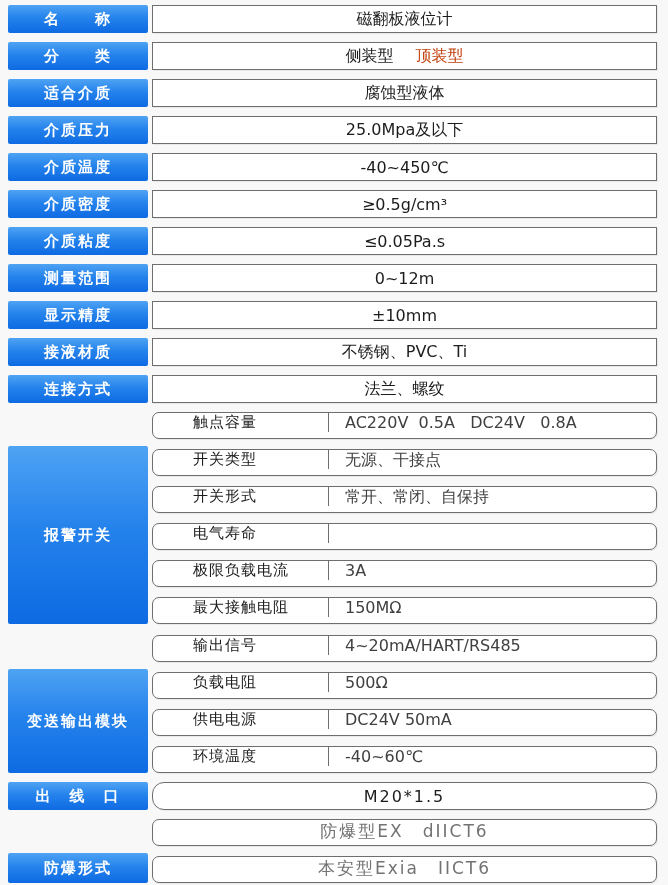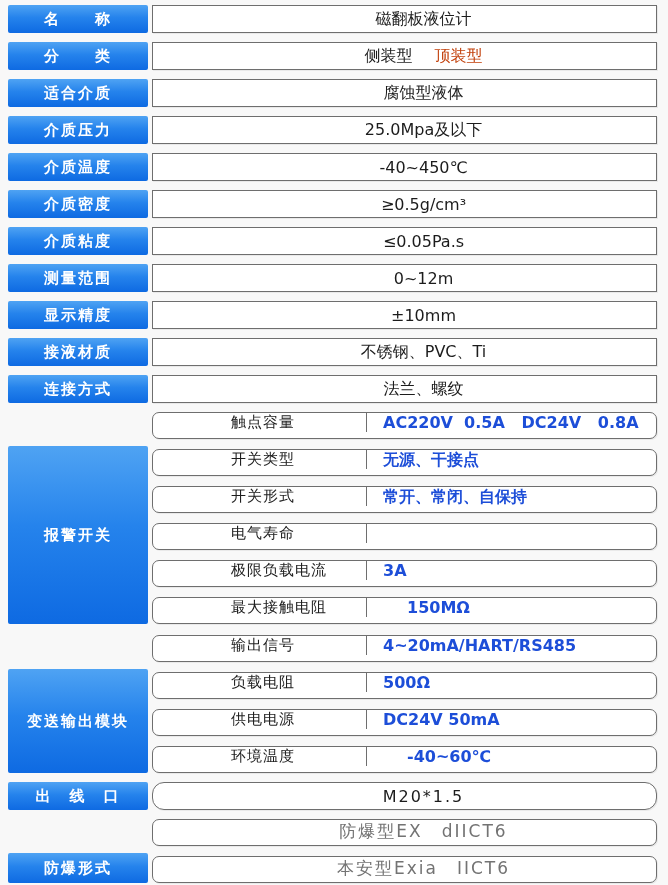--- a/index.html
+++ b/index.html
@@ -21,48 +21,47 @@
     background:linear-gradient(180deg,#4fa3f3 0%,#2583ec 45%,#0e6ae2 100%);
     border-radius:2px;
     color:#ffffff;font-weight:bold;font-size:15px;letter-spacing:2px;
     display:flex;align-items:center;justify-content:center;
   }
   .box{
     background:#ffffff;
     border:1.5px solid #6e6e6e;
     box-sizing:border-box;
     box-shadow:1px 1px 0 rgba(0,0,0,0.06);
-    padding-left:38px;
   }
   .val{
     flex:1;margin-left:4px;
     display:flex;align-items:center;justify-content:center;
     font-size:16px;color:#1c1c1c;white-space:pre;
   }
   .muted{color:#c2410c;margin-left:22px;}
   .ls2{letter-spacing:2px;border-radius:12px;}
   .grow{display:flex;margin-bottom:11px;}
   .grow .lbl{align-self:stretch;margin-top:34px;}
   .gitems{flex:1;margin-left:4px;display:flex;flex-direction:column;}
   .sub{
     display:flex;align-items:flex-start;
     height:27px;margin-bottom:10px;border-radius:7px;
   }
-  .sub:last-child{margin-bottom:0;gap:24px;}
+  .sub:last-child{margin-bottom:0;}
   .sname{
     flex:none;width:176px;box-sizing:border-box;
     padding-left:40px;
     border-right:1.5px solid #6e6e6e;
     font-size:15px;color:#1c1c1c;letter-spacing:1px;
     display:flex;align-items:center;white-space:pre;
   }
   .sval{
     flex:1;padding-left:16px;
     display:flex;align-items:center;
-    font-size:16px;color:#1d4ed8;white-space:pre;font-weight:bold;
+    font-size:16px;color:#404040;white-space:pre;
   }
   .cval{
     flex:1;display:flex;align-items:center;justify-content:center;
     font-size:17px;color:#737373;letter-spacing:2px;white-space:pre;
   }
   .g2{margin-bottom:9px;}
   .g3{margin-bottom:0;}
 </style>
 </head>
 <body>

